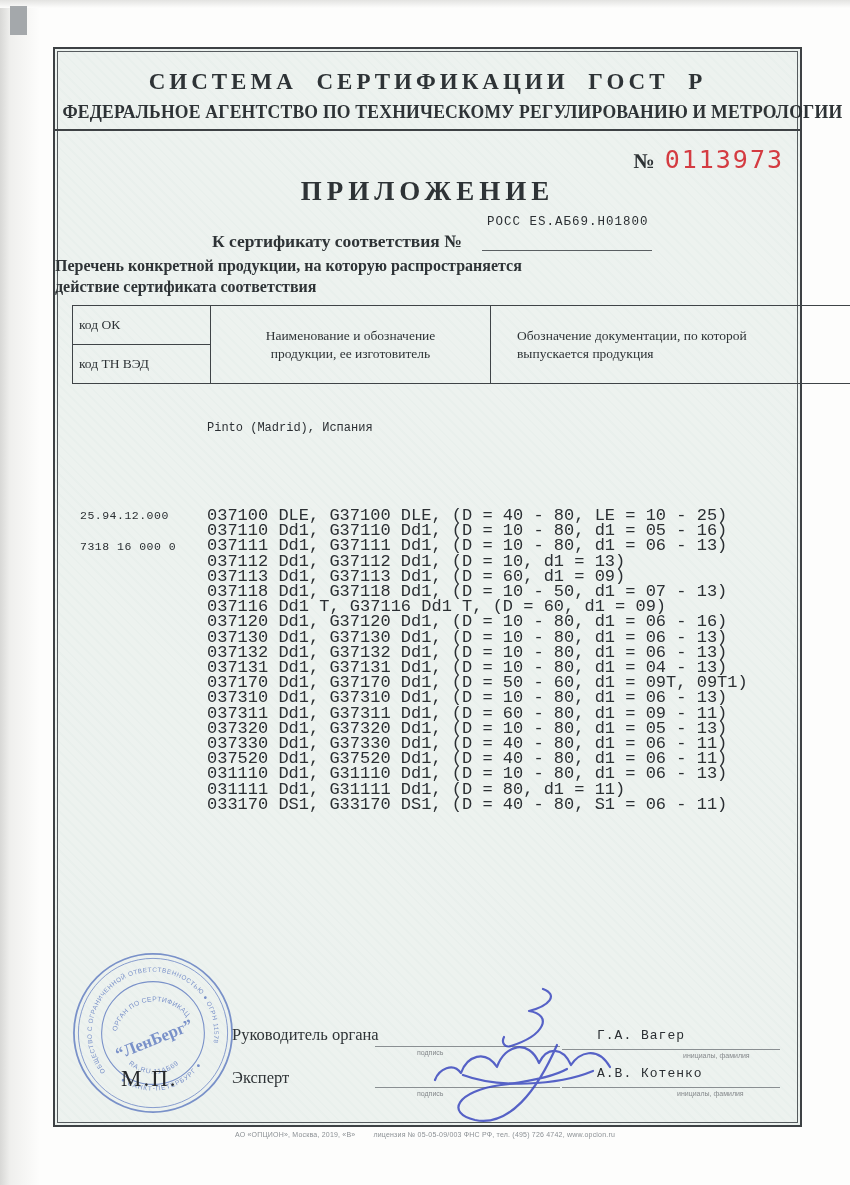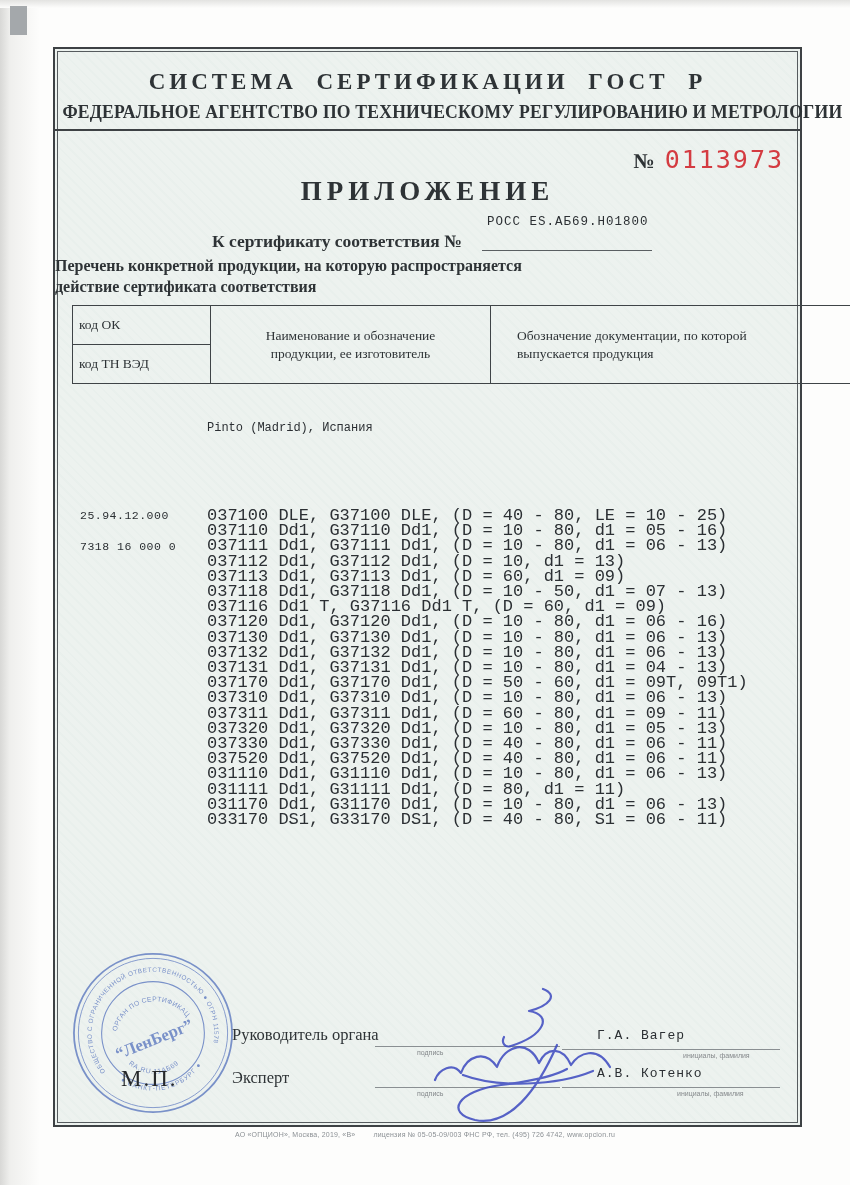--- a/index.html
+++ b/index.html
@@ -156,21 +156,20 @@
       <div class="prod-line">037320 Dd1, G37320 Dd1, (D = 10 - 80, d1 = 05 - 13)</div>
 
       <div class="prod-line">037330 Dd1, G37330 Dd1, (D = 40 - 80, d1 = 06 - 11)</div>
 
       <div class="prod-line">037520 Dd1, G37520 Dd1, (D = 40 - 80, d1 = 06 - 11)</div>
 
       <div class="prod-line">031110 Dd1, G31110 Dd1, (D = 10 - 80, d1 = 06 - 13)</div>
 
       <div class="prod-line">031111 Dd1, G31111 Dd1, (D = 80, d1 = 11)</div>
 
-      <div class="prod-line">031170 Dd1, G31170 Dd1, (D = 10 - 80, d1 = 06 - 13)</div>
 
       <div class="prod-line">033170 DS1, G33170 DS1, (D = 40 - 80, S1 = 06 - 11)</div>
     </div>
 
   <div class="stamp-wrap">
     <svg viewBox="0 0 170 170">
       <defs>
         <path id="ringTop" d="M 28.8,111.2 A 62,62 0 1 1 141.2,111.2"></path>
         <path id="ringBottom" d="M 31,108 A 59,59 0 0 0 139,108"></path>
         <path id="innerTop" d="M 48,78 A 40,40 0 0 1 122,78"></path>

